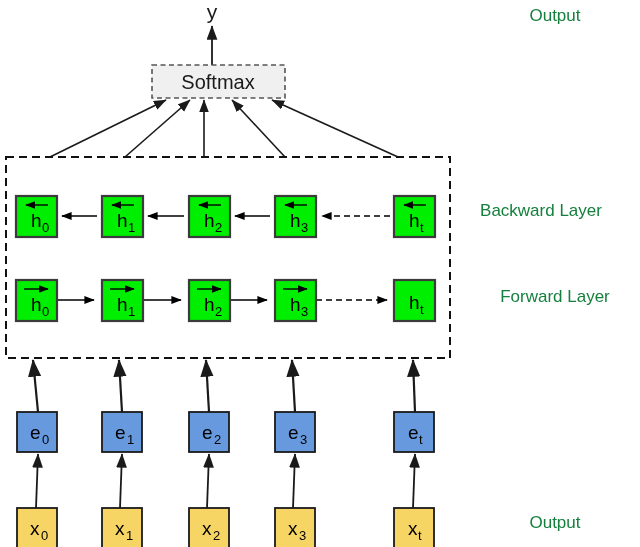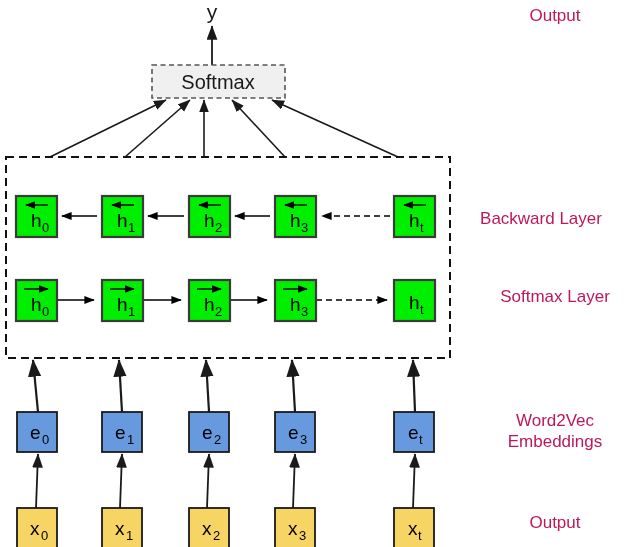--- a/index.html
+++ b/index.html
@@ -19,21 +19,21 @@
     position: absolute;
     left: 0;
     top: 0;
     width: 640px;
     height: 547px;
   }
   .side-label {
     position: absolute;
     font-family: "Liberation Sans", sans-serif;
     font-size: 17px;
-    color: #be185d;
+    color: #15803d;
     text-align: center;
     line-height: 1.25;
     white-space: nowrap;
   }
   .node-text {
     font-family: "Liberation Sans", sans-serif;
     font-size: 19px;
     fill: #000000;
   }
   .node-sub {
@@ -234,24 +234,20 @@
       <g>
         <rect x="394" y="508" width="40" height="41" fill="#F7D564" stroke="#1a1a1a" stroke-width="1.8"></rect>
         <text class="node-text" x="408" y="535">x</text>
         <text class="node-sub" x="418" y="540">t</text>
       </g>
     </g>
   </svg>
 
   <div class="side-label" style="left:470px; top:5px; width:170px;">Output</div>
 
-  <div class="side-label" style="left:456px; top:200px; width:170px;margin-top:8px;">Backward Layer</div>
-
-  <div class="side-label" style="left:470px; top:286px; width:170px;">Softmax Layer</div>
-
-  <div style="position:absolute; left:470px; top:410px; width:170px; text-align:center;">
-    <div class="side-label" style="position:static;">Word2Vec</div>
-    <div class="side-label" style="position:static;">Embeddings</div>
-  </div>
+  <div class="side-label" style="left:456px; top:200px; width:170px;">Backward Layer</div>
+
+  <div class="side-label" style="left:470px; top:286px; width:170px;">Forward Layer</div>
+
 
   <div class="side-label" style="left:470px; top:512px; width:170px;">Output</div>
 
 </div>
 
 </body></html>

